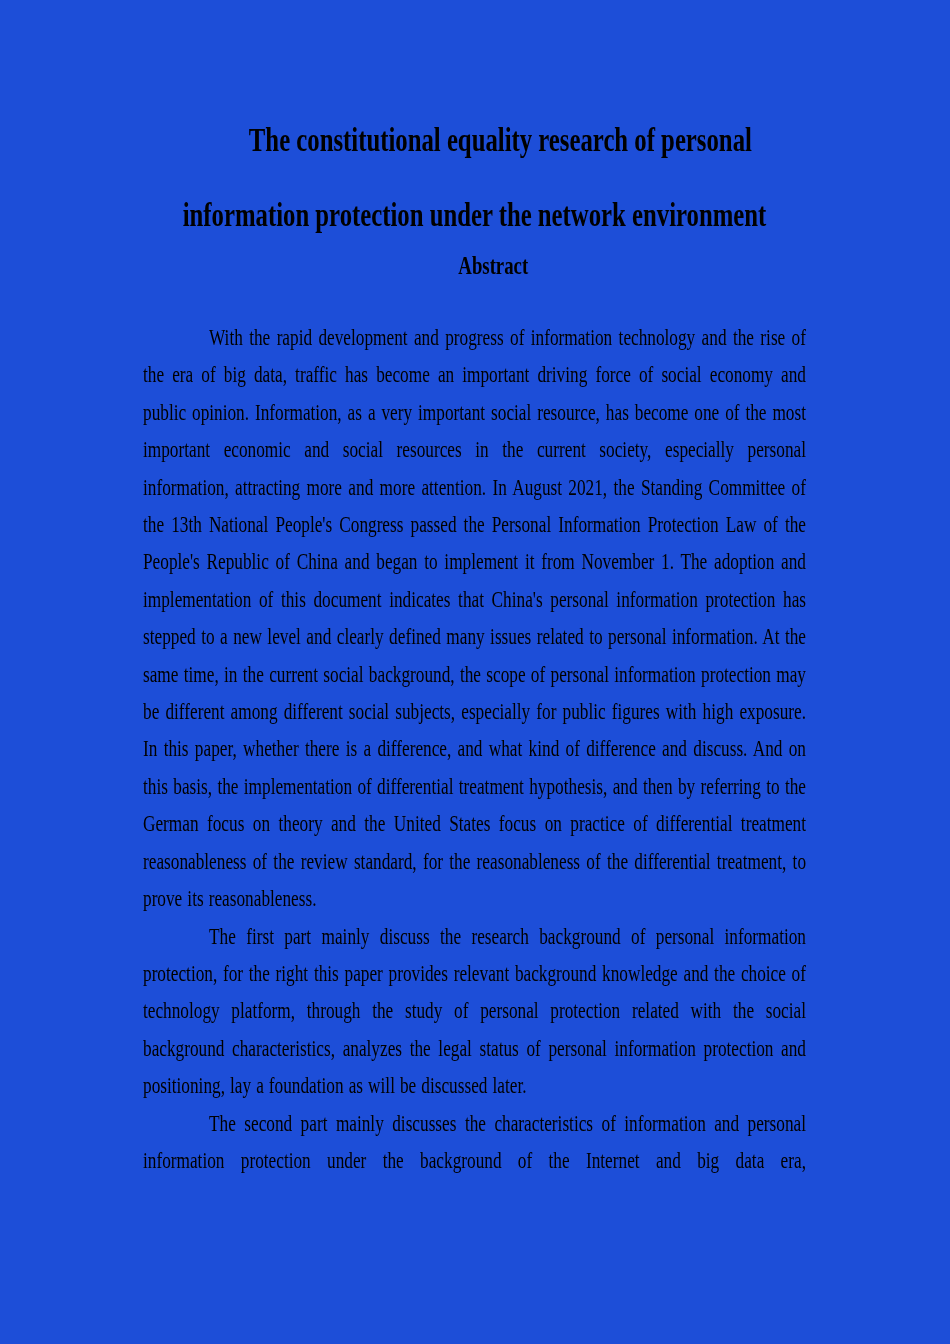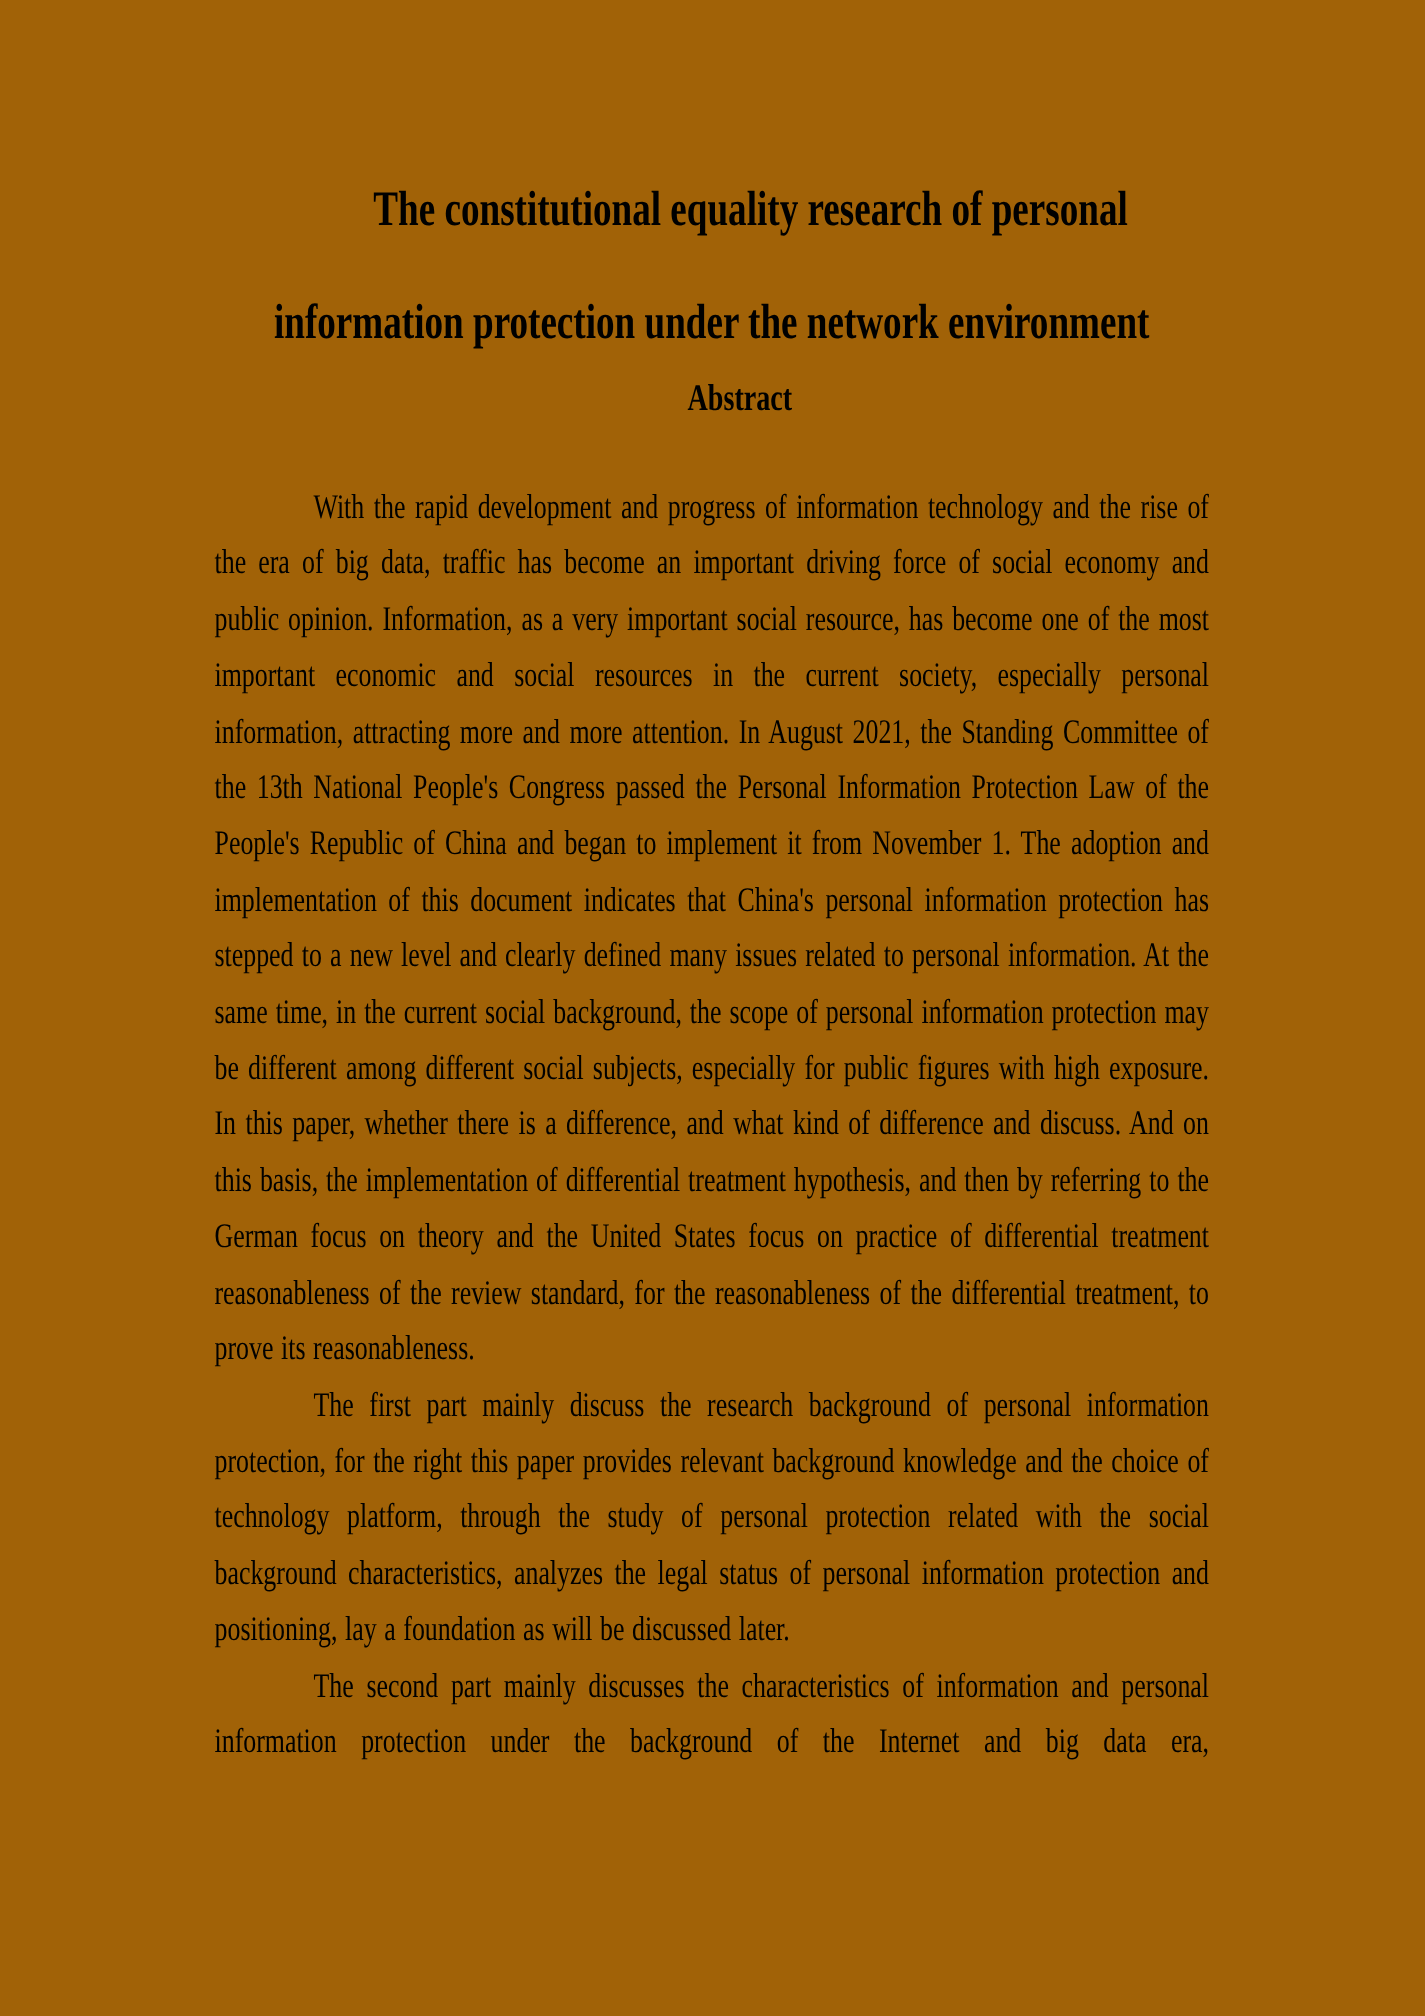--- a/index.html
+++ b/index.html
@@ -11,21 +11,21 @@
     width: 950px;
     height: 1344px;
     position: relative;
     overflow: hidden;
   }
   .page {
     position: absolute;
     left: 0; top: 0;
     width: 950px;
     height: 1344px;
-    background: #a16207;
+    background: #1d4ed8;
   }
   
   .content {
     position: absolute;
     left: 143px;
     top: 0;
     width: 884px;
     transform: scaleX(0.75);
     transform-origin: top left;
     color: #000000;

